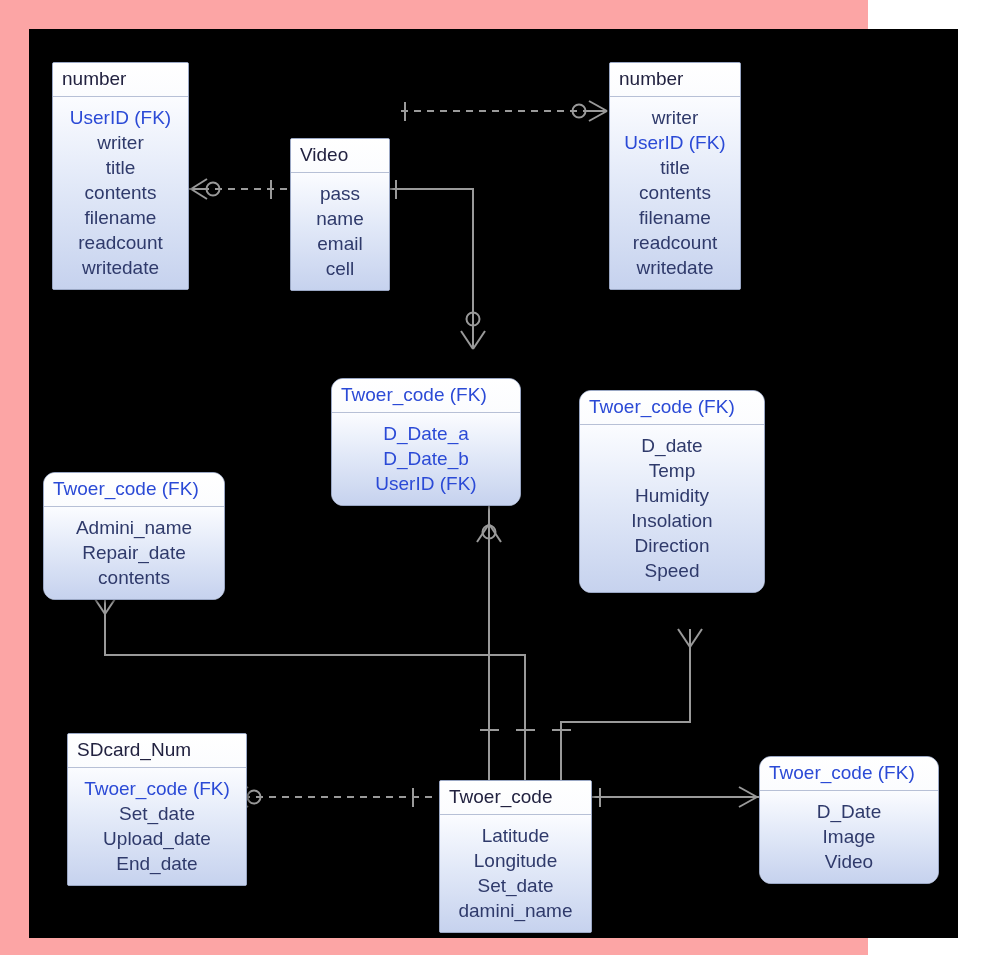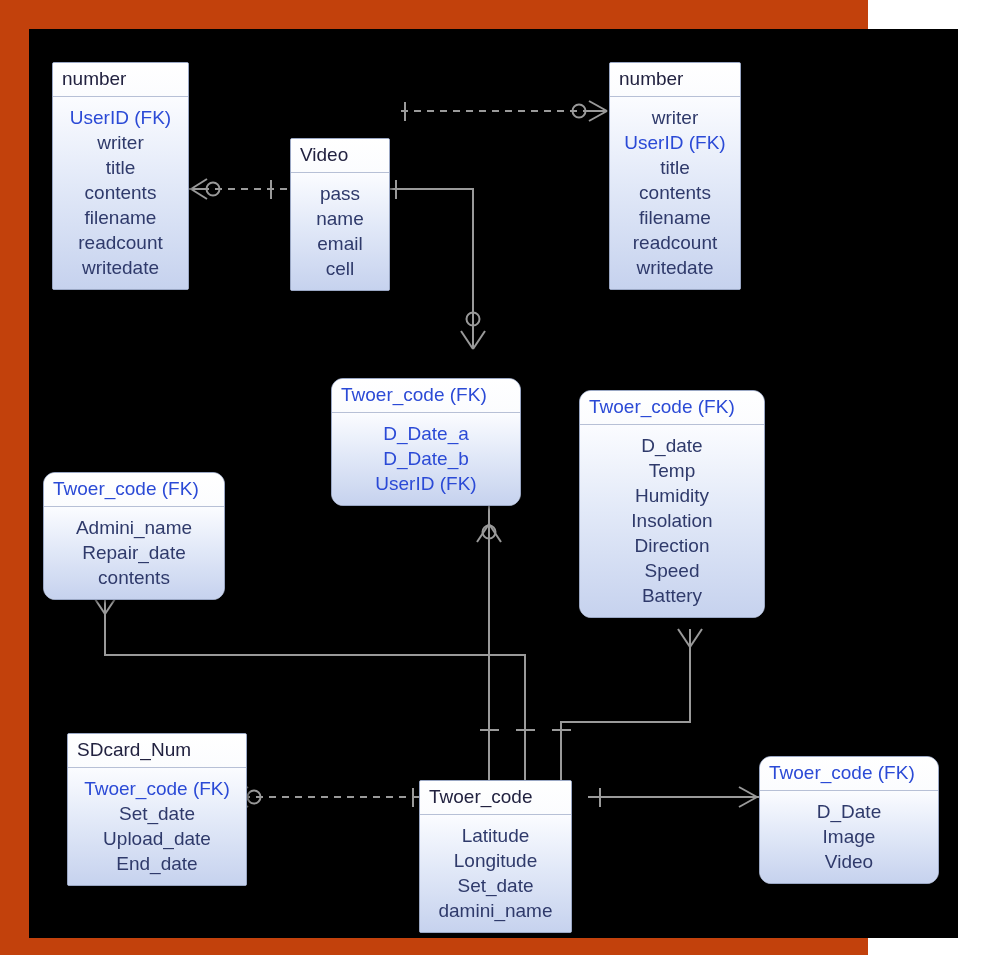--- a/index.html
+++ b/index.html
@@ -14,21 +14,21 @@
     font-family: "Liberation Sans", sans-serif;
     overflow: hidden;
   }
 
   #canvas {
     position: absolute;
     left: 0;
     top: 0;
     width: 868px;
     height: 955px;
-    background: #c2410c;
+    background: #fca5a5;
   }
 
   
   #surface {
     position: absolute;
     left: 29px;
     top: 29px;
     width: 929px;
     height: 909px;
     background-color: #000000;
@@ -226,21 +226,20 @@
 
     <div class="entity rounded" style="left:550px; top:361px; width:186px;">
       <div class="hdr blue">Twoer_code (FK)</div>
       <div class="body">
         <div class="attr">D_date</div>
         <div class="attr">Temp</div>
         <div class="attr">Humidity</div>
         <div class="attr">Insolation</div>
         <div class="attr">Direction</div>
         <div class="attr">Speed</div>
-        <div class="attr">Battery</div>
       </div>
     </div>
 
     <div class="entity rounded" style="left:14px; top:443px; width:182px;">
       <div class="hdr blue">Twoer_code (FK)</div>
       <div class="body">
         <div class="attr">Admini_name</div>
         <div class="attr">Repair_date</div>
         <div class="attr">contents</div>
       </div>
@@ -249,21 +248,21 @@
     <div class="entity" style="left:38px; top:704px; width:180px;">
       <div class="hdr dark">SDcard_Num</div>
       <div class="body">
         <div class="attr fk">Twoer_code (FK)</div>
         <div class="attr">Set_date</div>
         <div class="attr">Upload_date</div>
         <div class="attr">End_date</div>
       </div>
     </div>
 
-    <div class="entity" style="left:390px; top:751px; width:153px;">
+    <div class="entity" style="left:410px; top:751px; width:153px;">
       <div class="hdr dark">Twoer_code</div>
       <div class="body">
         <div class="attr">Latitude</div>
         <div class="attr">Longitude</div>
         <div class="attr">Set_date</div>
         <div class="attr">damini_name</div>
       </div>
     </div>
 
     <div class="entity rounded" style="left:730px; top:727px; width:180px;">

